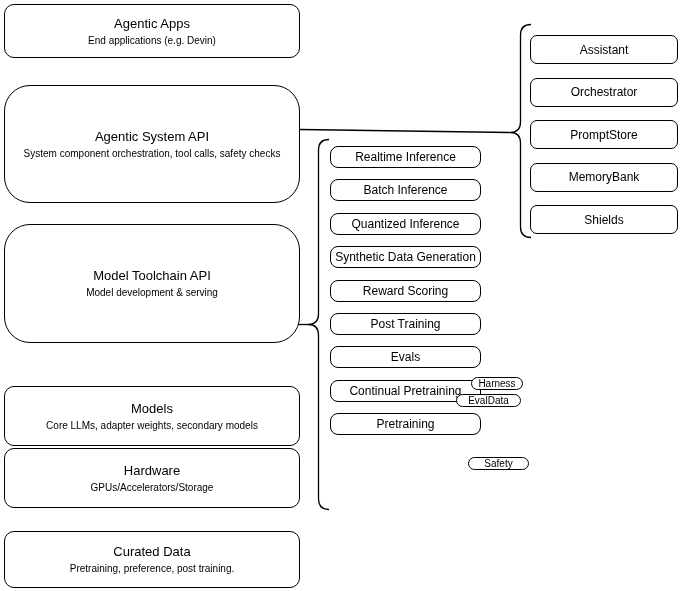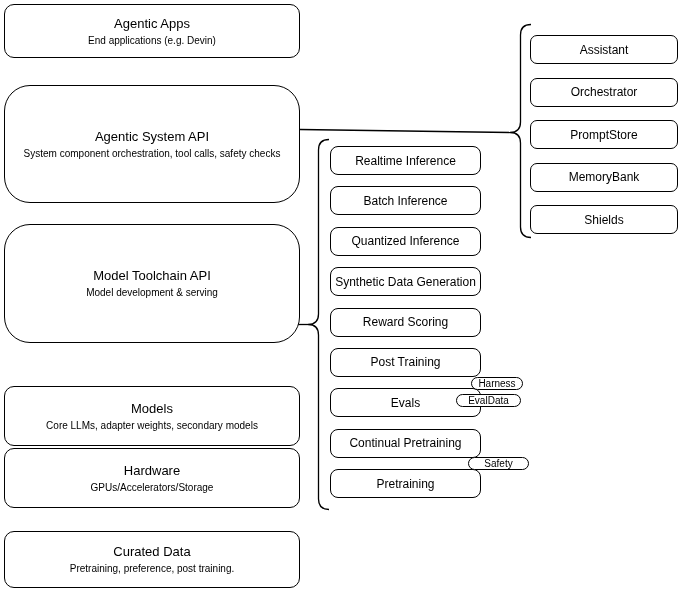--- a/index.html
+++ b/index.html
@@ -29,21 +29,21 @@
   .b4{top:386px;height:60px;border-radius:10px;}
   .b5{top:448px;height:60px;border-radius:10px;}
   .b6{top:531px;height:57px;border-radius:10px;}
 
   
   .mid-col{
     position:absolute;left:330px;top:146px;width:151px;
     display:flex;flex-direction:column;gap:11.4px;
   }
   .mbox{
-    height:29px;box-sizing:border-box;
+    height:22px;box-sizing:border-box;
     border:1.3px solid #000;border-radius:8px;background:#fff;
     display:flex;align-items:center;justify-content:center;
     font-size:12px;text-align:center;
   }
 
   
   .pill{
     position:absolute;box-sizing:border-box;
     border:1.3px solid #000;border-radius:7px;background:#fff;
     font-size:10px;line-height:11px;

